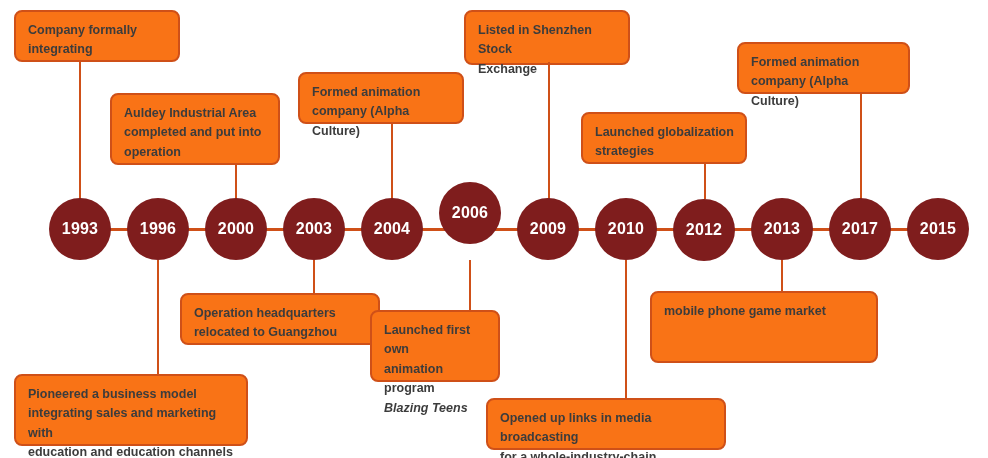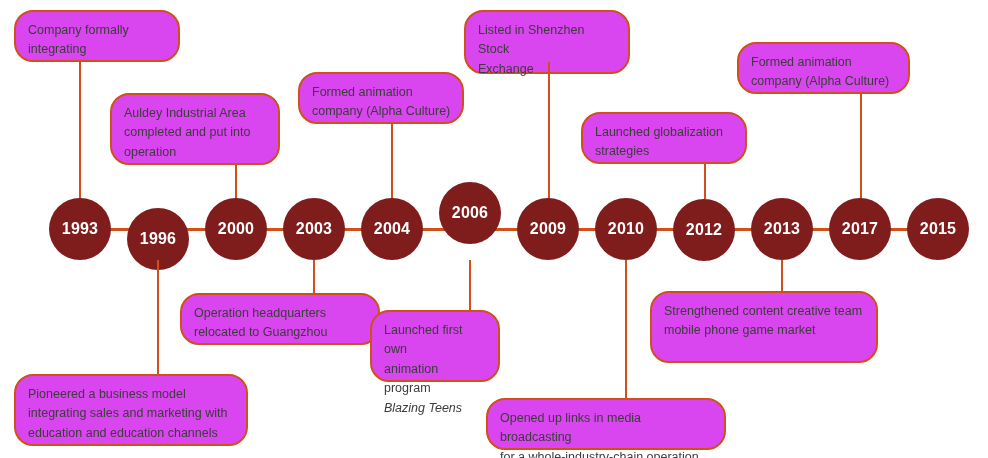--- a/index.html
+++ b/index.html
@@ -45,26 +45,27 @@
     letter-spacing: 0.2px;
     box-sizing: border-box;
     user-select: none;
   }
 
   
   .callout {
     position: absolute;
     box-sizing: border-box;
     border: 2px solid #cf5018;
-    border-radius: 19px;
-    background: #d946ef;
+    border-radius: 8px;
+    background: #f97316;
     color: #3c3c3c;
     font-size: 12.5px;
     line-height: 1.55;
     padding: 9px 11px 9px 12px;
+    font-weight: bold;
   }
   .callout .ital {
     font-style: italic;
   }
 
   
   .stem {
     position: absolute;
     width: 1.6px;
     background: #cf5018;
@@ -89,42 +90,42 @@
     <div>operation</div>
   </div>
   <div class="stem" style="left:235px; top:165px; height:34px;"></div>
 
   <div class="callout" style="left:298px; top:72px; width:166px; height:52px;">
     <div>Formed animation</div>
     <div>company (Alpha Culture)</div>
   </div>
   <div class="stem" style="left:391px; top:124px; height:75px;"></div>
 
-  <div class="callout" style="left:464px; top:10px; width:166px; height:64px;">
+  <div class="callout" style="left:464px; top:10px; width:166px; height:55px;">
     <div>Listed in Shenzhen Stock</div>
     <div>Exchange</div>
   </div>
   <div class="stem" style="left:548px; top:62px; height:137px;"></div>
 
   <div class="callout" style="left:581px; top:112px; width:166px; height:52px;">
     <div>Launched globalization</div>
     <div>strategies</div>
   </div>
   <div class="stem" style="left:704px; top:164px; height:35px;"></div>
 
   <div class="callout" style="left:737px; top:42px; width:173px; height:52px;">
     <div>Formed animation</div>
     <div>company (Alpha Culture)</div>
   </div>
   <div class="stem" style="left:860px; top:94px; height:105px;"></div>
 
   <div class="year-node" style="left:49px;  top:198px;">
     <span>1993</span>
   </div>
-  <div class="year-node" style="left:127px; top:208px;">
+  <div class="year-node" style="left:127px; top:198px;">
     <span>1996</span>
   </div>
   <div class="year-node" style="left:205px; top:198px;">
     <span>2000</span>
   </div>
   <div class="year-node" style="left:283px; top:198px;">
     <span>2003</span>
   </div>
   <div class="year-node" style="left:361px; top:198px;justify-content:center;">
     <span>2004</span>
@@ -172,17 +173,16 @@
   </div>
 
   <div class="stem" style="left:625px; top:260px; height:138px;"></div>
   <div class="callout" style="left:486px; top:398px; width:240px; height:52px;">
     <div>Opened up links in media broadcasting</div>
     <div>for a whole-industry-chain operation</div>
   </div>
 
   <div class="stem" style="left:781px; top:260px; height:31px;"></div>
   <div class="callout" style="left:650px; top:291px; width:228px; height:72px;">
-    <div>Strengthened content creative team</div>
     <div>mobile phone game market</div>
   </div>
 
 </div>
 
 </body></html>

